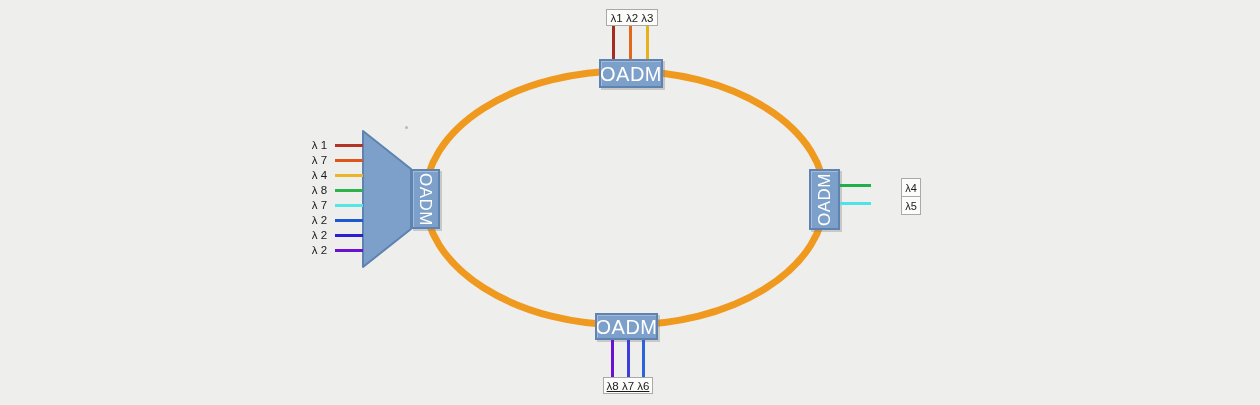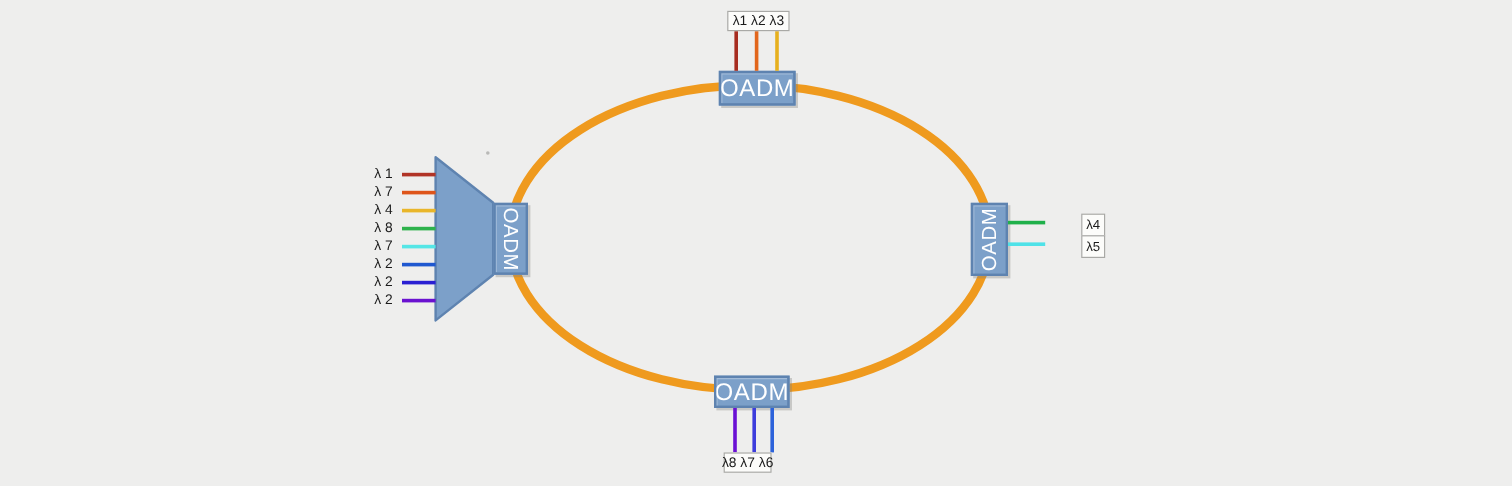--- a/index.html
+++ b/index.html
@@ -49,21 +49,21 @@
     background: var(--label_box_bg, #fcfcfa);
     border: 1px solid var(--label_box_border, #a9a9a6);
     color: var(--label_text, #1b1b1b);
     font-size: 11.5px;
     display: flex;
     align-items: center;
     justify-content: center;
     white-space: nowrap;
   }
   .tag-top    { left: 606px; top: 9px;   width: 52px; height: 17px; }
-  .tag-bottom { left: 603px; top: 377px; width: 40px; height: 17px; }
+  .tag-bottom { left: 603px; top: 377px; width: 50px; height: 17px; text-decoration: underline; }
 
   .right-tags { position: absolute; left: 871px; top: 178px; width: 20px; }
   .right-tags .tag-cell {
     box-sizing: border-box;
     width: 20px; height: 19px;
     margin-top: -1px;
     background: var(--label_box_bg, #fcfcfa);
     border: 1px solid var(--label_box_border, #a9a9a6);
     color: var(--label_text, #1b1b1b);
     font-size: 11px;

